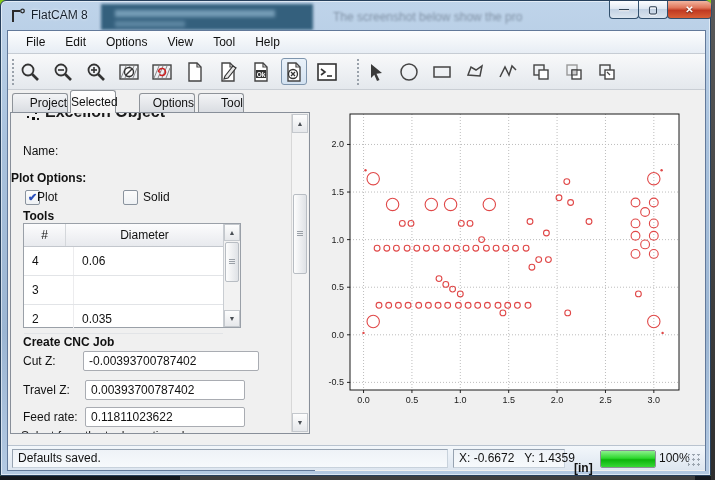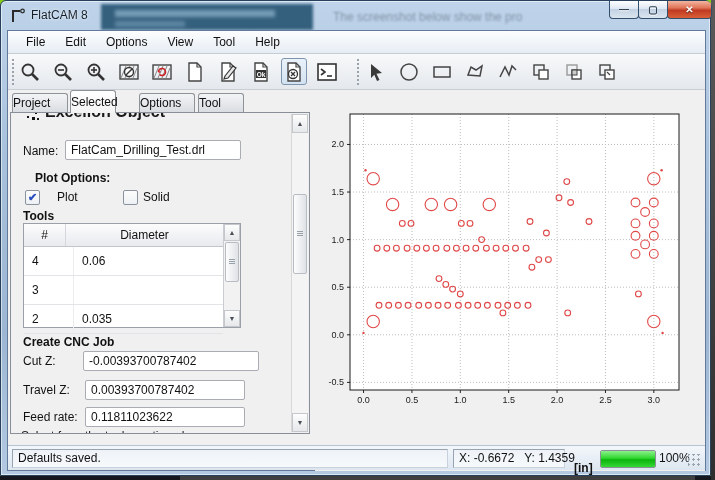--- a/index.html
+++ b/index.html
@@ -39,21 +39,21 @@
   .tb-handle{top:4px;width:4px;height:28px;
              background-image:radial-gradient(circle,#9aa2ab 1px,transparent 1.2px);
              background-size:4px 4px;}
   .tbtn{top:4px;width:26px;height:27px;border:1px solid transparent;border-radius:3px;
         display:flex;align-items:center;justify-content:center;cursor:default;}
   .tbtn.pressed{border-color:#7e95ad;background:linear-gradient(180deg,#eaf2fa,#d3e2f1);}
   .tbtn svg{display:block;}
 
   
   .tabbar{left:0;top:59px;width:697px;height:22px;overflow:visible;}
-  .tab{position:absolute;box-sizing:border-box;text-align:left;cursor:default;
+  .tab{position:absolute;box-sizing:border-box;text-align:right;cursor:default;
        border:1px solid #8e9399;border-bottom:none;border-radius:3px 3px 0 0;
        background:linear-gradient(180deg,#f3f4f6,#dadde2);line-height:18px;}
   .tab.inactive{top:3px;height:19px;}
   .tab.active{top:0px;height:23px;background:linear-gradient(180deg,#ffffff,#f3f3f3);
        font-weight:normal;z-index:5;line-height:22px;}
 
   
   .panel{left:2px;top:81px;width:300px;height:322px;background:#f0f0f0;
          border:1px solid #888f99;overflow:hidden;}
   .panel-title{left:34px;top:-10px;font-size:16px;font-weight:bold;color:#1a1a1a;}
@@ -298,26 +298,25 @@
               <rect x="7" y="1" width="2" height="2"></rect>
             <rect x="12" y="3" width="2" height="2"></rect>
               <rect x="4" y="7" width="2" height="2"></rect>
             <rect x="9" y="8" width="3" height="3"></rect>
               <rect x="14" y="9" width="2" height="2"></rect>
           </g>
         </svg>
         <div class="abs panel-title">Excellon Object</div>
 
         <div class="abs plabel" style="left:12px;top:31px">Name:</div>
-        <input class="tinput" style="left: 54px; top: 27px; width: 176px;" value="FlatCam_Drilling_Test.drl">
-
-        <div class="abs plabel bold" style="left:24px;top:58px">Plot Options:</div>
+
+        <div class="abs plabel bold" style="left:0;top:58px">Plot Options:</div>
 
         <div class="checkbox checked" style="left:14px;top:77px"><span class="mark">✔</span></div>
-        <div class="abs plabel" style="left:46px;top:77px">Plot</div>
+        <div class="abs plabel" style="left:26px;top:77px">Plot</div>
         <div class="checkbox" style="left:112px;top:77px"><span class="mark">✔</span></div>
         <div class="abs plabel" style="left:132px;top:77px">Solid</div>
 
         <div class="abs plabel bold" style="left:12px;top:96px">Tools</div>
 
         <div class="abs tools-table">
           <div class="tt-main">
             <div class="tt-header">
               <div class="tt-h-num">#</div>
               <div class="tt-h-dia">Diameter</div>

